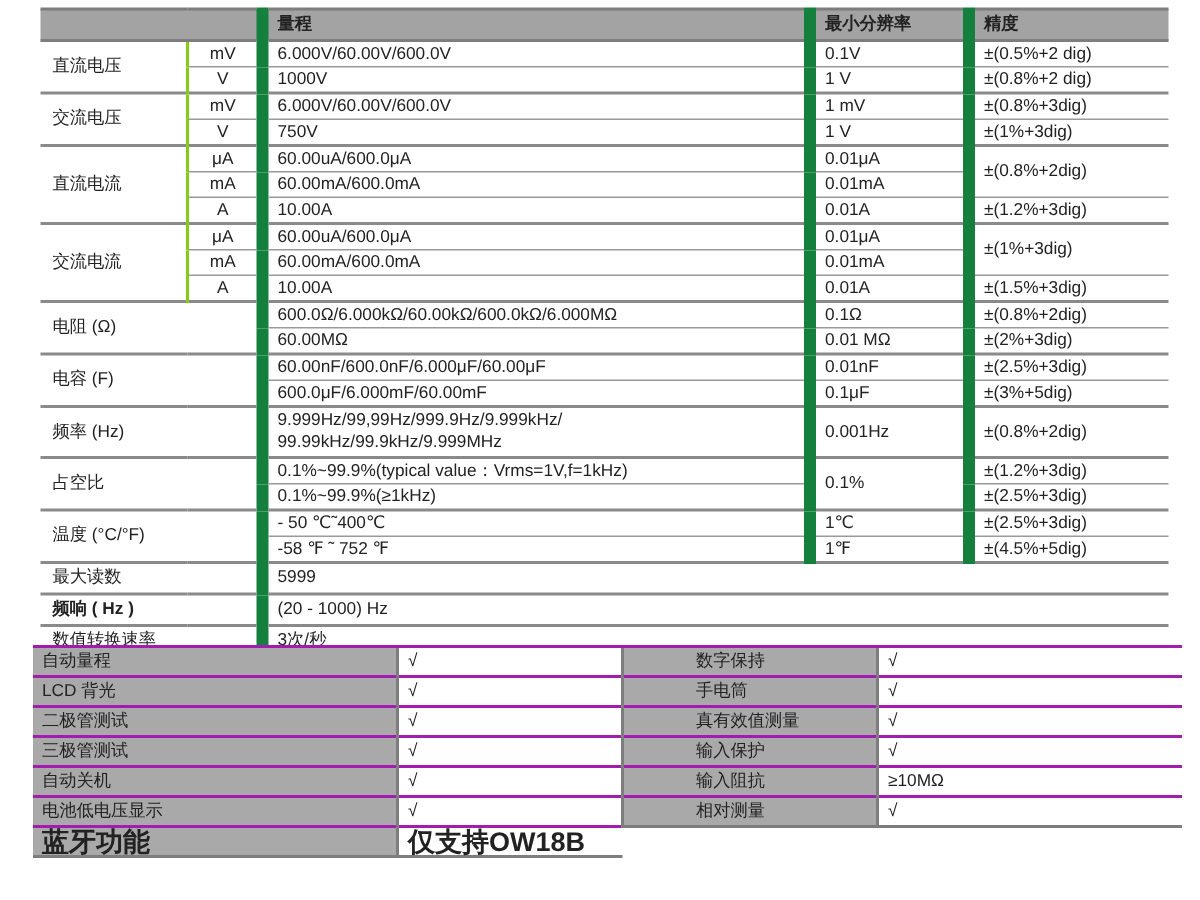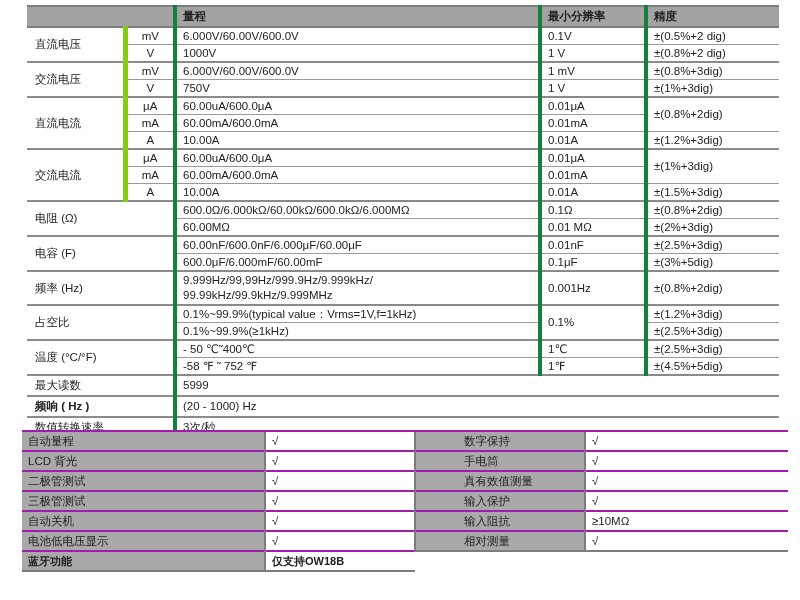--- a/index.html
+++ b/index.html
@@ -5,36 +5,36 @@
   html, body { margin:0; padding:0; background:#ffffff; }
   body { width:800px; height:600px; position:relative; overflow:hidden;
          font-family:"Liberation Sans","DejaVu Sans",sans-serif; color:#222; }
   .spec { position:absolute; left:27px; top:5px; width:752px; border-collapse:collapse;
           font-size:11.5px; table-layout:fixed; }
   .spec td, .spec th { padding:0 6px; height:16px; line-height:15px; white-space:nowrap;
           border-top:2px solid #8a8a8a; vertical-align:middle; }
   .spec .thin td { border-top:1px solid #9a9a9a; }
   .spec th { background:#a3a3a3; text-align:left; font-weight:bold; height:19px;
           border-top:2px solid #7d7d7d; border-bottom:2px solid #7d7d7d; }
-  .spec .vl { border-left:4px solid #15803d; }
-  .spec .vl1 { border-left:5px solid #84cc16; }
+  .spec .vl { border-left:8px solid #15803d; }
+  .spec .vl1 { border-left:2px solid #84cc16; }
   .spec .cat { font-weight:normal; padding-left:8px; }
   .spec .unit { text-align:center; }
   .spec tr:last-child td { border-bottom:2px solid #8a8a8a; }
 
   .feat { position:absolute; left:22px; top:430px; width:766px; border-collapse:collapse;
           font-size:11.5px; table-layout:fixed; }
   .feat td { height:18px; line-height:17px; padding:0 6px; white-space:nowrap;
           border-top:2px solid #a21caf; }
   .feat tr:last-child td { border-bottom:2px solid #7d7d7d; }
   .feat .lbl { background:#a9a9a9; color:#222; }
   .feat .val { background:#fff; }
   .feat .lbl.r { border-left:2px solid #7d7d7d;padding-left:48px; }
   .feat .val.l { border-left:2px solid #7d7d7d; }
-  .feat .bold { font-weight:bold; font-size:11px; }
+  .feat .bold { font-weight:bold; font-size:18px; }
   .feat .blank { background:#fff; border-bottom:none !important; }
 </style>
 </head>
 <body>
 
 <table class="spec">
   <colgroup>
     <col style="width:98px">
       <col style="width:50px">
       <col style="width:365px">

